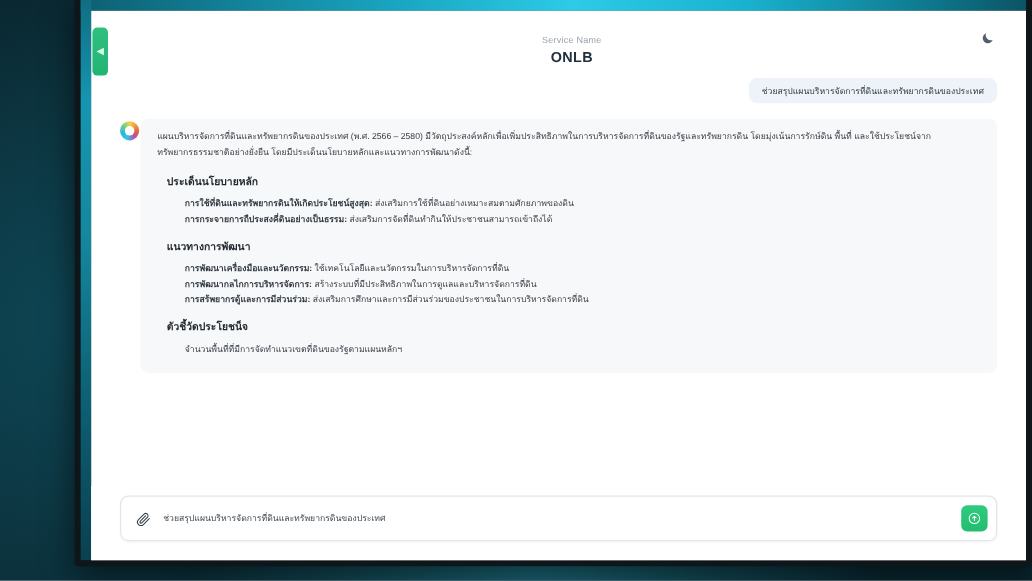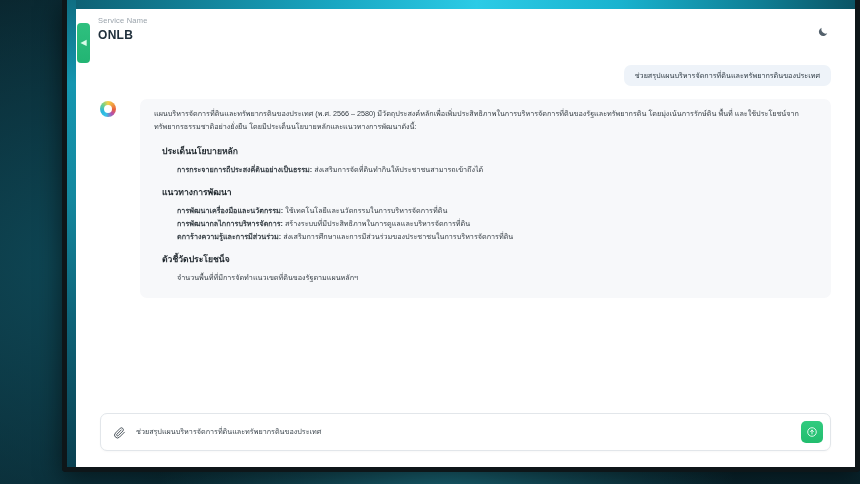--- a/index.html
+++ b/index.html
@@ -90,21 +90,22 @@
     color: #d9fbe9;
     font-size: 8px;
     line-height: 1;
   }
 
   
   #header {
     position: relative;
     height: 46px;
     flex: 0 0 46px;
-    padding: 7px 0 0 22px;
+    padding: 20px 0 0 22px;
+    text-align: center;
   }
   .svc-label {
     font-size: 7.5px;
     color: #9aa3ab;
     letter-spacing: .2px;
     line-height: 10px;
   }
   .svc-name {
     font-size: 12px;
     font-weight: bold;
@@ -142,21 +143,21 @@
     padding: 5px 11px;
     font-size: 7.2px;
     line-height: 11px;
     color: #2b3740;
     max-width: 420px;
   }
 
   .row-bot {
     display: flex;
     align-items: flex-start;
-    gap: 24px;
+    gap: 1px;
     justify-content: flex-end;
   }
   .bot-avatar {
     flex: 0 0 16px;
     width: 16px;
     height: 16px;
     margin-top: 2px;
     border-radius: 50%;
     background:
       conic-gradient(from 200deg,
@@ -294,34 +295,37 @@
 
           <div class="bot-avatar"></div>
 
           <div class="bubble-bot">
 
             <div class="intro">แผนบริหารจัดการที่ดินและทรัพยากรดินของประเทศ (พ.ศ. 2566 – 2580) มีวัตถุประสงค์หลักเพื่อเพิ่มประสิทธิภาพในการบริหารจัดการที่ดินของรัฐและทรัพยากรดิน โดยมุ่งเน้นการรักษ์ดิน พื้นที่ และใช้ประโยชน์จากทรัพยากรธรรมชาติอย่างยั่งยืน โดยมีประเด็นนโยบายหลักและแนวทางการพัฒนาดังนี้:</div>
 
             <div class="sec-title">ประเด็นนโยบายหลัก</div>
             <ul class="sec-list">
               <li>
+                <span class="lead">การใช้ที่ดินและทรัพยากรดินให้เกิดประโยชน์สูงสุด:</span><span> ส่งเสริมการใช้ที่ดินอย่างเหมาะสมตามศักยภาพของดิน</span>
+              </li>
+              <li>
                 <span class="lead">การกระจายการถืประสงคี่ดินอย่างเป็นธรรม:</span><span> ส่งเสริมการจัดที่ดินทำกินให้ประชาชนสามารถเข้าถึงได้</span>
               </li>
             </ul>
 
             <div class="sec-title">แนวทางการพัฒนา</div>
             <ul class="sec-list">
               <li>
                 <span class="lead">การพัฒนาเครื่องมือและนวัตกรรม:</span><span> ใช้เทคโนโลยีและนวัตกรรมในการบริหารจัดการที่ดิน</span>
               </li>
               <li>
                 <span class="lead">การพัฒนากลไกการบริหารจัดการ:</span><span> สร้างระบบที่มีประสิทธิภาพในการดูแลและบริหารจัดการที่ดิน</span>
               </li>
               <li>
-                <span class="lead">ดการ้างความรู้และการมีส่วนร่วม:</span><span> ส่งเสริมการศึกษาและการมีส่วนร่วมของประชาชนในการบริหารจัดการที่ดิน</span>
+                <span class="lead">การสร้พยากรดู้และการมีส่วนร่วม:</span><span> ส่งเสริมการศึกษาและการมีส่วนร่วมของประชาชนในการบริหารจัดการที่ดิน</span>
               </li>
             </ul>
 
             <div class="sec-title">ตัวชี้วัดประโยชน็จ</div>
             <div class="kpi-line">จำนวนพื้นที่ที่มีการจัดทำแนวเขตที่ดินของรัฐตามแผนหลักฯ</div>
 
           </div>
         </div>
       </div>
 

